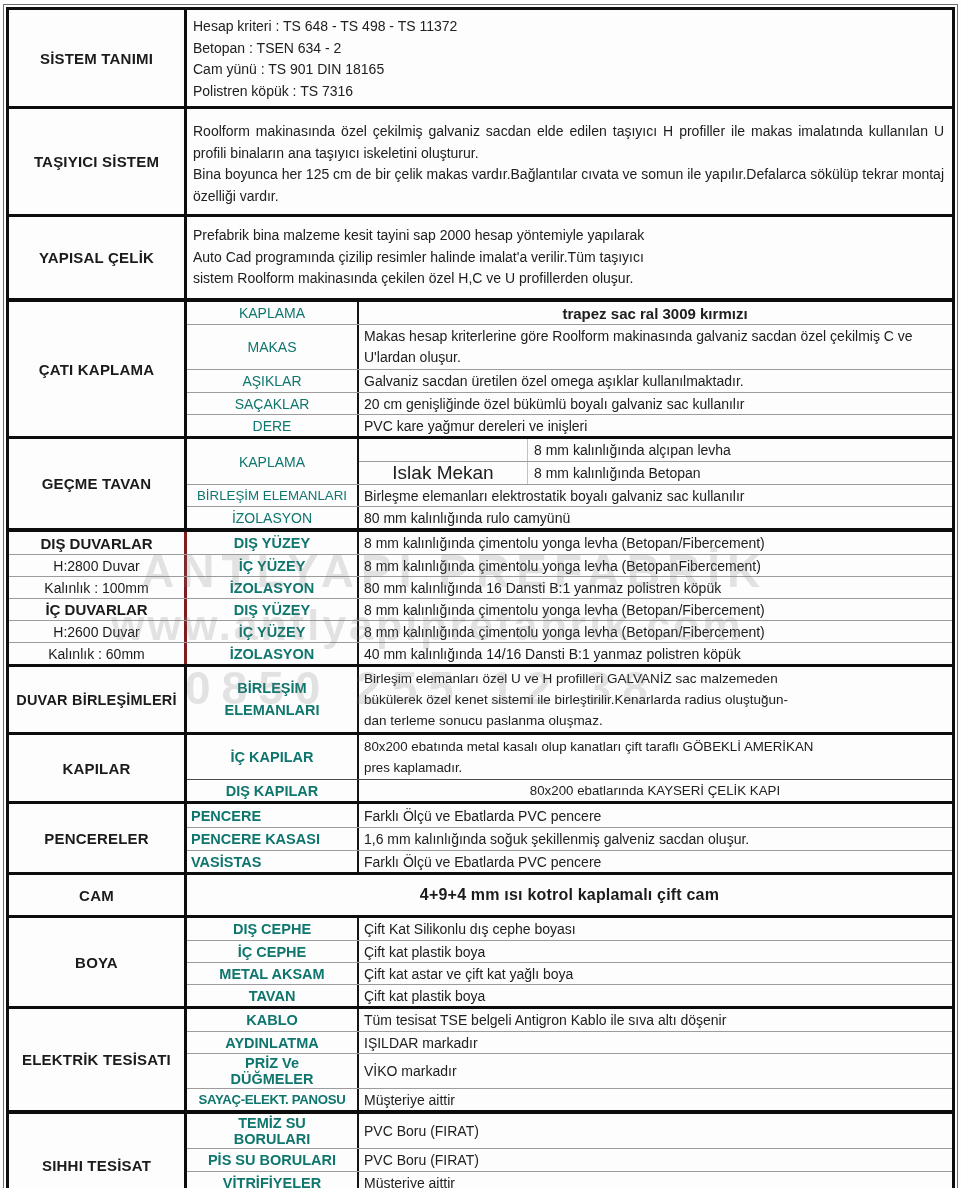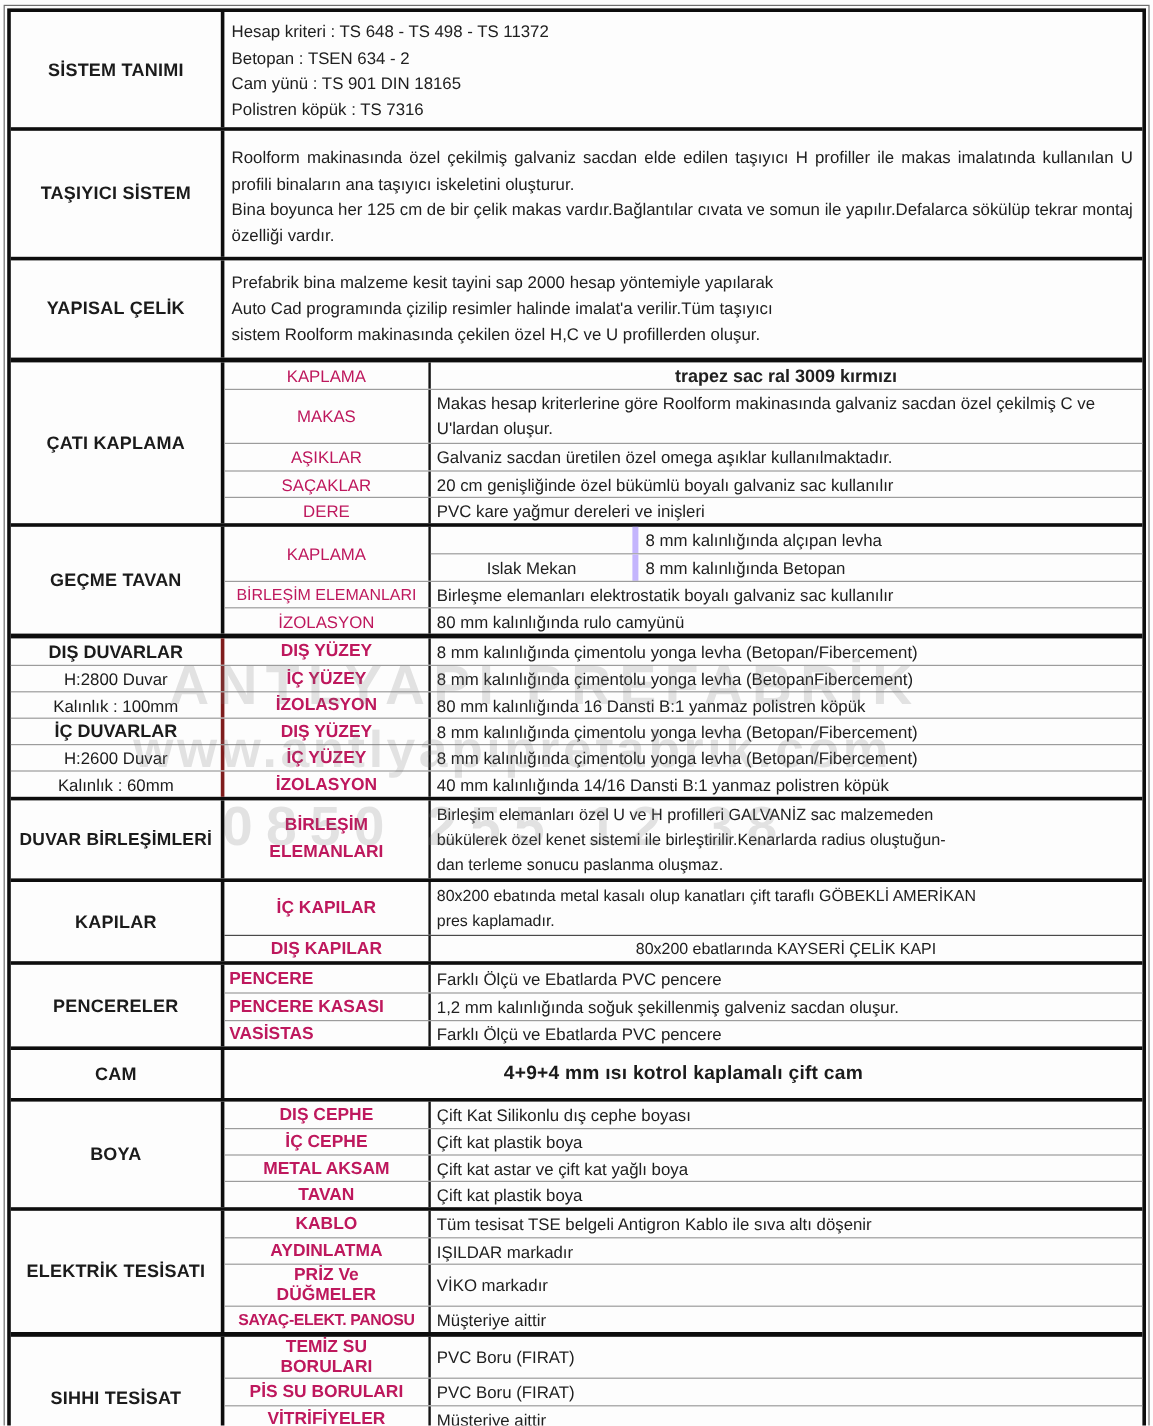--- a/index.html
+++ b/index.html
@@ -23,21 +23,21 @@
   .freecontent{padding:6px 8px 4px 6px;font-size:14px;line-height:21.5px;color:#202020;}
   .freecontent .ln{white-space:nowrap;}
   .freecontent .para{text-align:justify;}
   .freecontent .para + .para{margin-top:0;}
 
   .sr{display:flex;align-items:stretch;min-height:22px;box-sizing:border-box;position:relative;}
   .sr + .sr{border-top:1px solid #9c9c9c;}
   .sr.darkline + .sr, .sr + .sr.darktop{border-top:1px solid #4a4a4a;}
   .c2{flex:0 0 172px;width:172px;border-right:2px solid #141414;display:flex;
       align-items:center;justify-content:center;text-align:center;font-size:14px;
-      box-sizing:border-box;padding:1px 15px;color:#be185d;}
+      box-sizing:border-box;padding:1px 15px;color:#0f766e;}
   .c2.bold{font-weight:bold;font-size:14.5px;}
   .c2.left{justify-content:flex-start;text-align:left;padding-left:4px;}
   .c2 .narrow{display:block;max-width:112px;line-height:1.45;}
   .c2 .tight{font-size:13.2px;letter-spacing:-.3px;white-space:nowrap;}
   .c3{flex:1;display:flex;flex-direction:column;justify-content:center;font-size:14px;
       padding:1px 6px 1px 5px;box-sizing:border-box;min-width:0;color:#202020;position:relative;}
   .c3 .vln{line-height:21px;}
   .c3.center{align-items:center;text-align:center;font-weight:bold;font-size:15px;}
   .camval{flex:1;display:flex;align-items:center;justify-content:center;
       font-weight:bold;font-size:16px;letter-spacing:.2px;}
@@ -47,22 +47,22 @@
   .dr{display:flex;align-items:stretch;min-height:22px;box-sizing:border-box;}
   .dr + .dr{border-top:1px solid #9c9c9c;}
   .dr .g1{flex:0 0 178px;width:178px;border-right:3px solid #7f1d1d;display:flex;
       align-items:center;justify-content:center;text-align:center;font-size:14px;box-sizing:border-box;}
   .dr .g1.bold{font-weight:bold;font-size:15px;}
 
   
   .ktcol{padding:0;}
   .ktrow{display:flex;align-items:center;min-height:22px;}
   .ktrow + .ktrow{border-top:1px solid #9c9c9c;}
-  .ksub{flex:0 0 168px;width:168px;border-right:5px solid #c4b5fd;align-self:stretch;
-        display:flex;align-items:center;justify-content:center;font-size:14px;}
+  .ksub{flex:0 0 168px;width:168px;border-right:1px solid #c4b5fd;align-self:stretch;
+        display:flex;align-items:center;justify-content:center;font-size:19px;}
   .kval{flex:1;padding-left:6px;font-size:14px;}
 
   
   .wm{position:absolute;z-index:6;pointer-events:none;font-weight:bold;
       color:rgba(120,120,120,.20);white-space:nowrap;}
   .wm1{top:540px;left:138px;font-size:46px;letter-spacing:7px;}
   .wm2{top:597px;left:108px;font-size:43px;letter-spacing:3px;}
   .wm3{top:657px;left:182px;font-size:46px;letter-spacing:11px;}
 
   
@@ -244,21 +244,21 @@
 
       <div class="sec s-pencere">
         <div class="c1">PENCERELER</div>
         <div class="secbody">
           <div class="sr h23">
             <div class="c2 bold left">PENCERE</div>
             <div class="c3">Farklı Ölçü ve Ebatlarda PVC pencere</div>
           </div>
           <div class="sr h23">
             <div class="c2 bold left">PENCERE KASASI</div>
-            <div class="c3">1,2 mm kalınlığında soğuk şekillenmiş galveniz sacdan oluşur.</div>
+            <div class="c3">1,6 mm kalınlığında soğuk şekillenmiş galveniz sacdan oluşur.</div>
           </div>
           <div class="sr">
             <div class="c2 bold left">VASİSTAS</div>
             <div class="c3">Farklı Ölçü ve Ebatlarda PVC pencere</div>
           </div>
         </div>
       </div>
 
       <div class="sec s-cam">
         <div class="c1">CAM</div>

